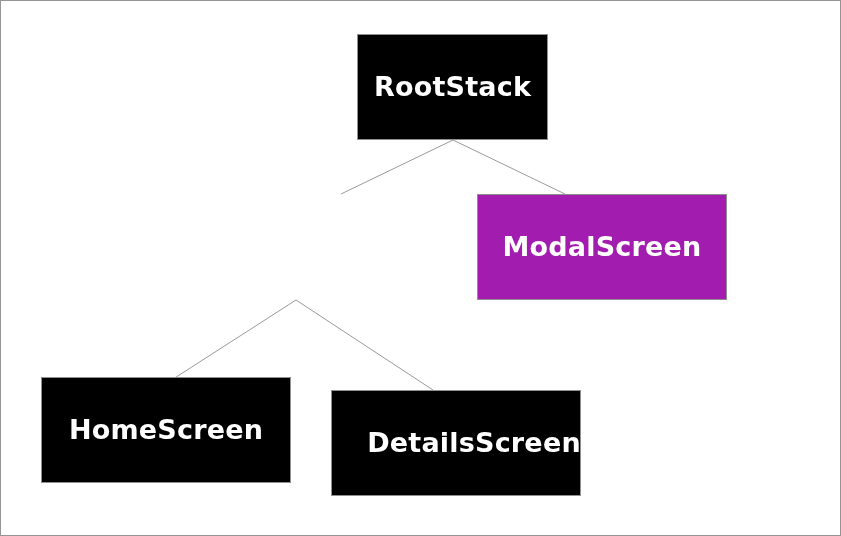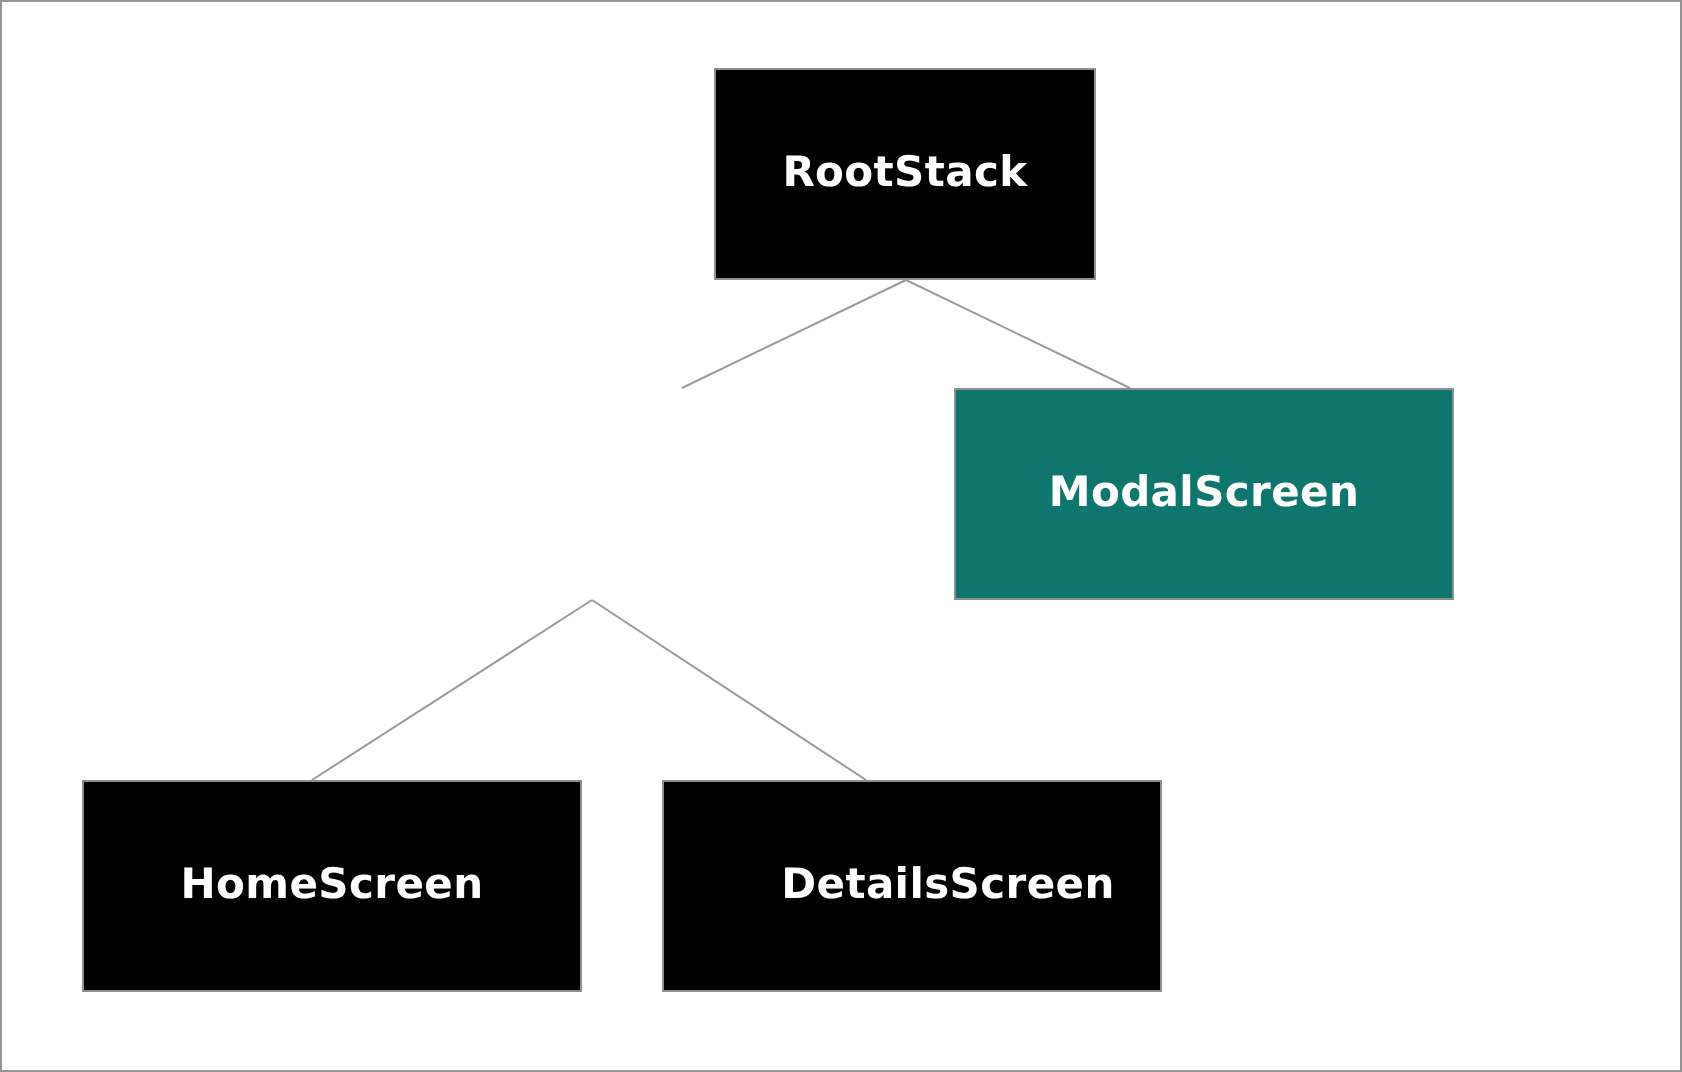--- a/index.html
+++ b/index.html
@@ -32,21 +32,21 @@
     border: 1px solid #8f8f8f;
     box-sizing: border-box;
     display: flex;
     align-items: center;
     justify-content: center;
     text-align: center;
   }
   .node-label {
     color: #ffffff;
     font-weight: bold;
-    font-size: 21px;
+    font-size: 27px;
     line-height: 1.1;
     letter-spacing: 0.2px;
     white-space: nowrap;
     font-family: "DejaVu Sans", "Liberation Sans", sans-serif;
   }
   
   #node-rootstack    { left: 356px; top: 33px;  width: 191px; height: 106px; }
   #node-mainstack    { left: 186px; top: 193px; width: 248px; height: 106px; }
   #node-modalscreen  { left: 476px; top: 193px; width: 250px; height: 106px; }
   #node-homescreen   { left: 40px;  top: 389px; width: 250px; height: 106px; }
@@ -62,25 +62,25 @@
     <line stroke="#9a9a9a" stroke-width="1" x1="452" y1="139" x2="564" y2="193"></line>
     <line stroke="#9a9a9a" stroke-width="1" x1="295" y1="299" x2="155" y2="389"></line>
     <line stroke="#9a9a9a" stroke-width="1" x1="295" y1="299" x2="432" y2="389"></line>
   </svg>
 
   <div class="node" id="node-rootstack" style="left: 356px; top: 33px; width: 191px; height: 106px; background: rgb(0, 0, 0); border-color: rgb(143, 143, 143);">
     <span class="node-label" style="color: rgb(255, 255, 255);">RootStack</span>
   </div>
 
 
-  <div class="node" id="node-modalscreen" style="left: 476px; top: 193px; width: 250px; height: 106px; background: #0f766e; border-color: rgb(143, 143, 143);">
+  <div class="node" id="node-modalscreen" style="left: 476px; top: 193px; width: 250px; height: 106px; background: #a21caf; border-color: rgb(143, 143, 143);">
     <span class="node-label" style="color: rgb(255, 255, 255);">ModalScreen</span>
   </div>
 
-  <div class="node" id="node-homescreen" style="left: 40px; top: 389px; width: 250px; height: 106px; background: rgb(0, 0, 0); border-color: rgb(143, 143, 143);">
+  <div class="node" id="node-homescreen" style="left: 40px; top: 376px; width: 250px; height: 106px; background: rgb(0, 0, 0); border-color: rgb(143, 143, 143);">
     <span class="node-label" style="color: rgb(255, 255, 255);">HomeScreen</span>
   </div>
 
   <div class="node" id="node-detailsscreen" style="left: 330px; top: 389px; width: 250px; height: 106px; background: rgb(0, 0, 0); border-color: rgb(143, 143, 143); padding-left: 36px;">
     <span class="node-label" style="color: rgb(255, 255, 255);">DetailsScreen</span>
   </div>
 
 </div>
 
 </body></html>

